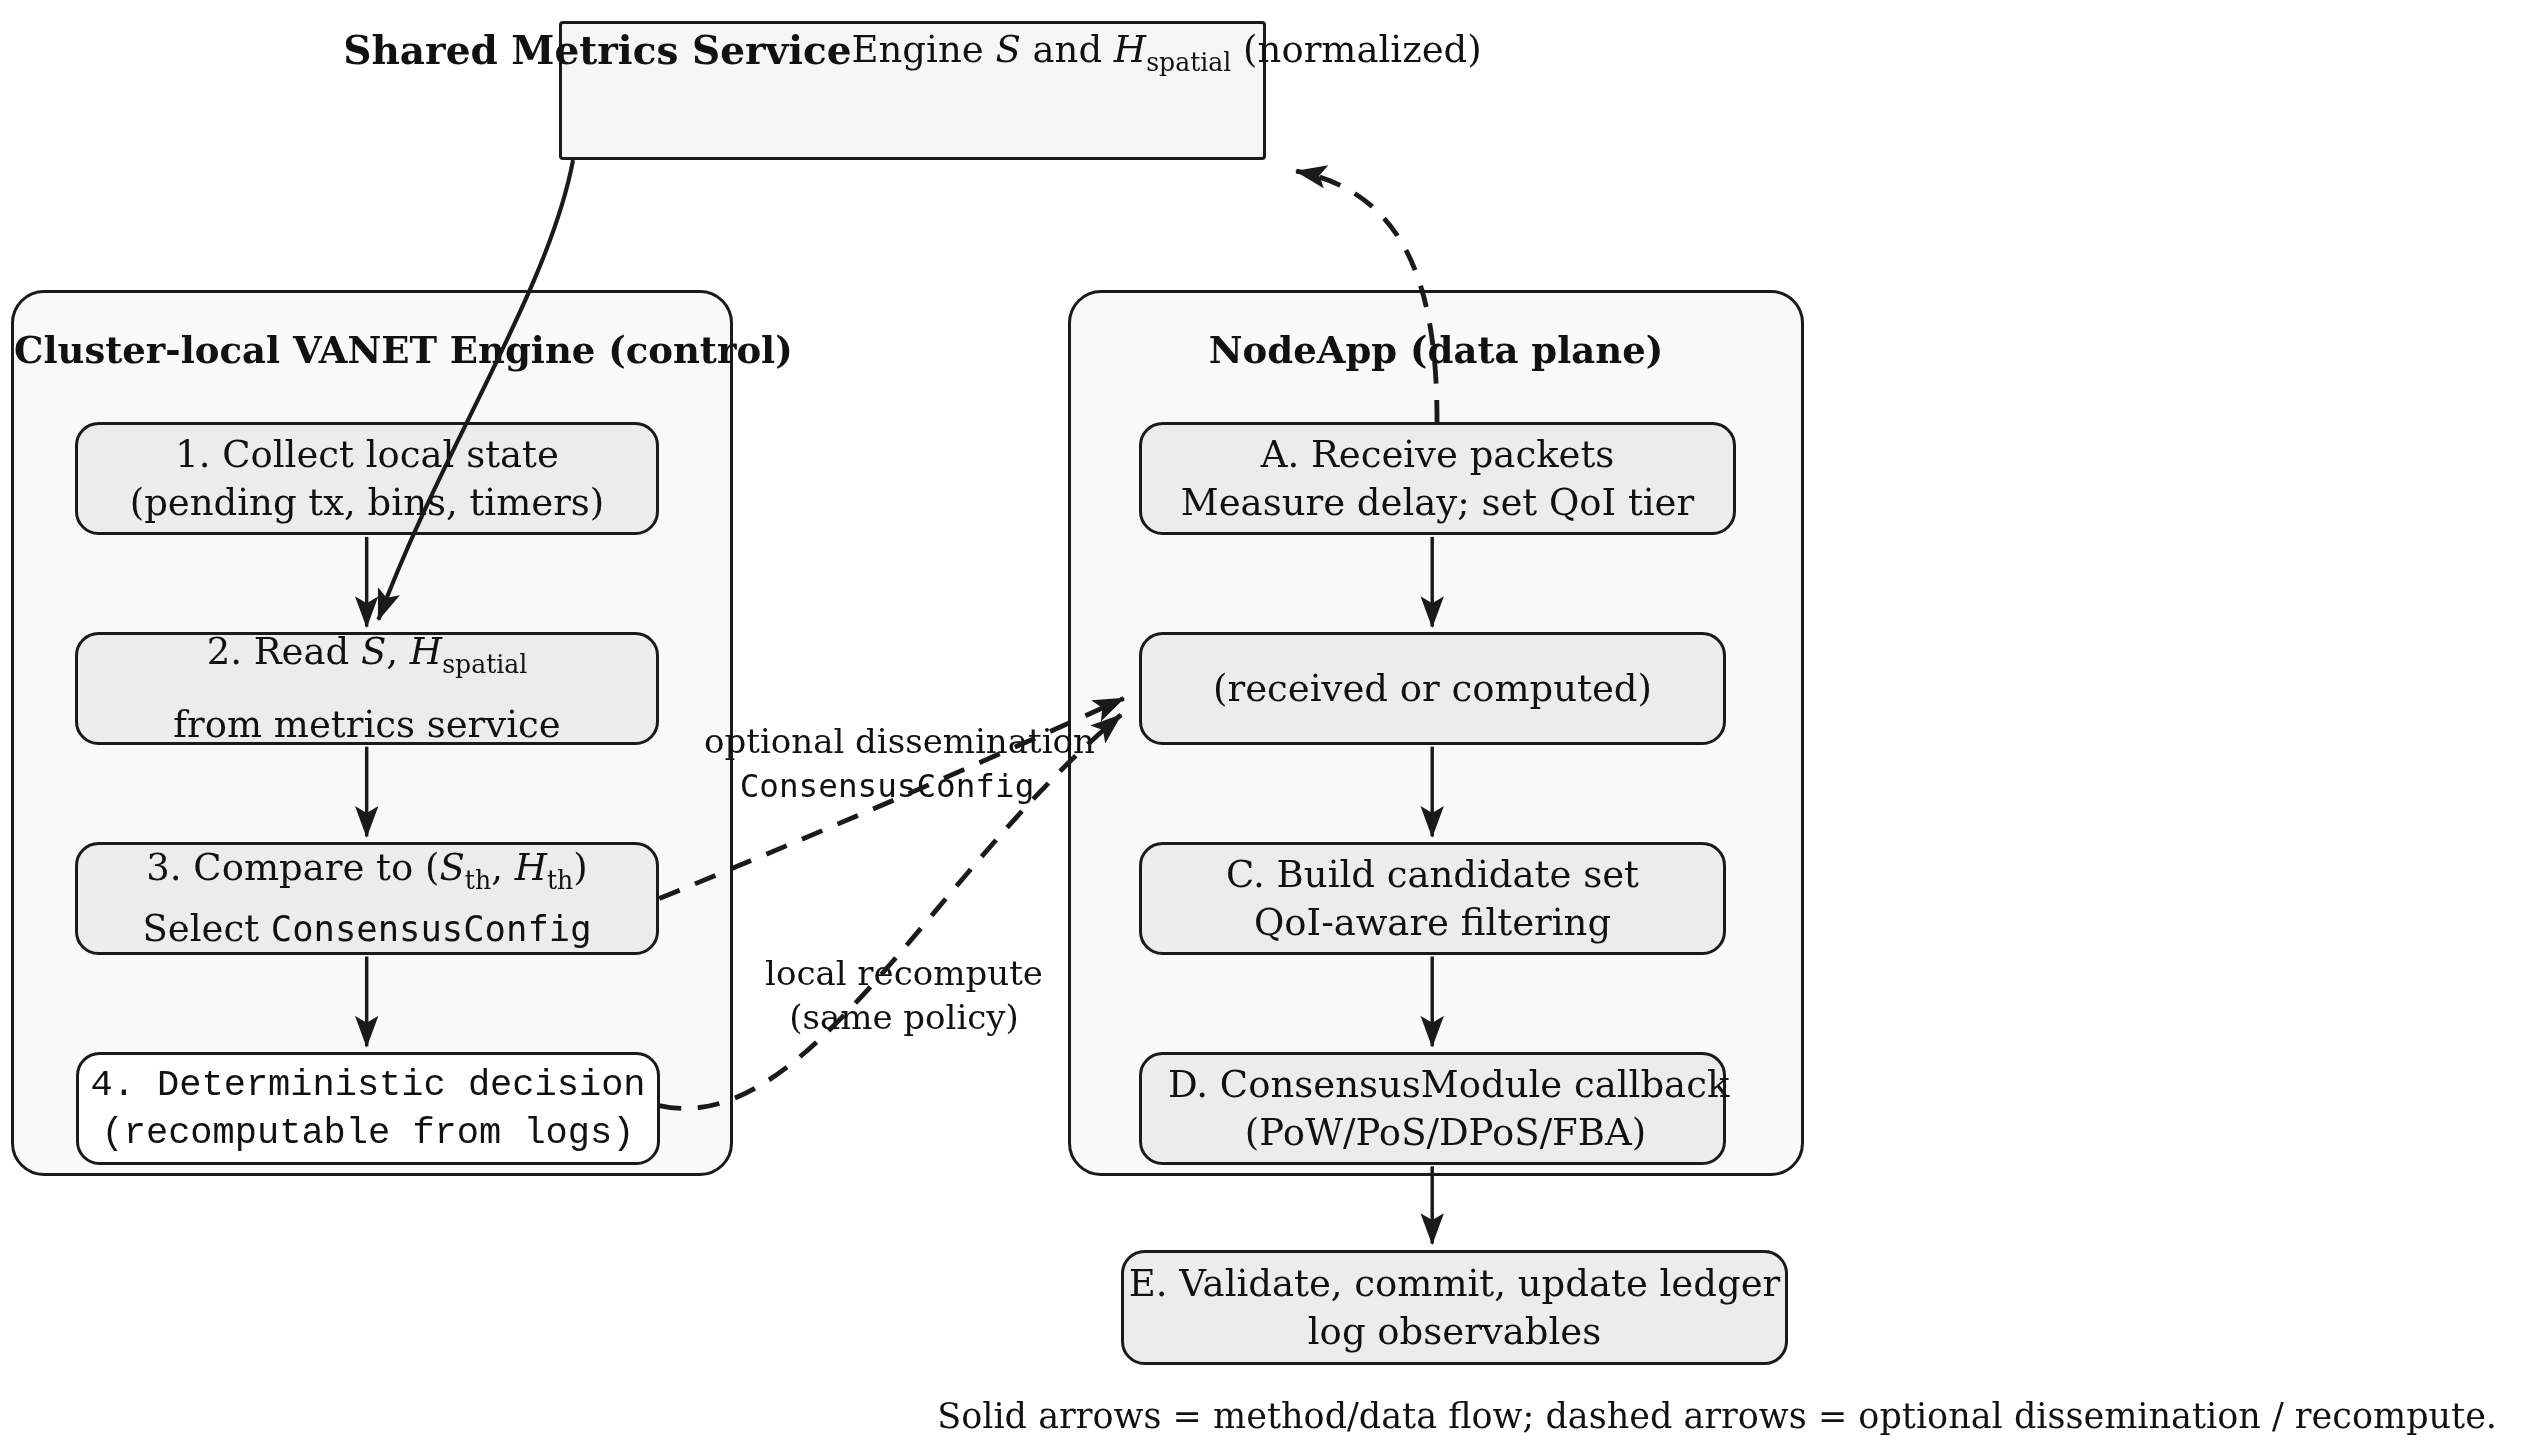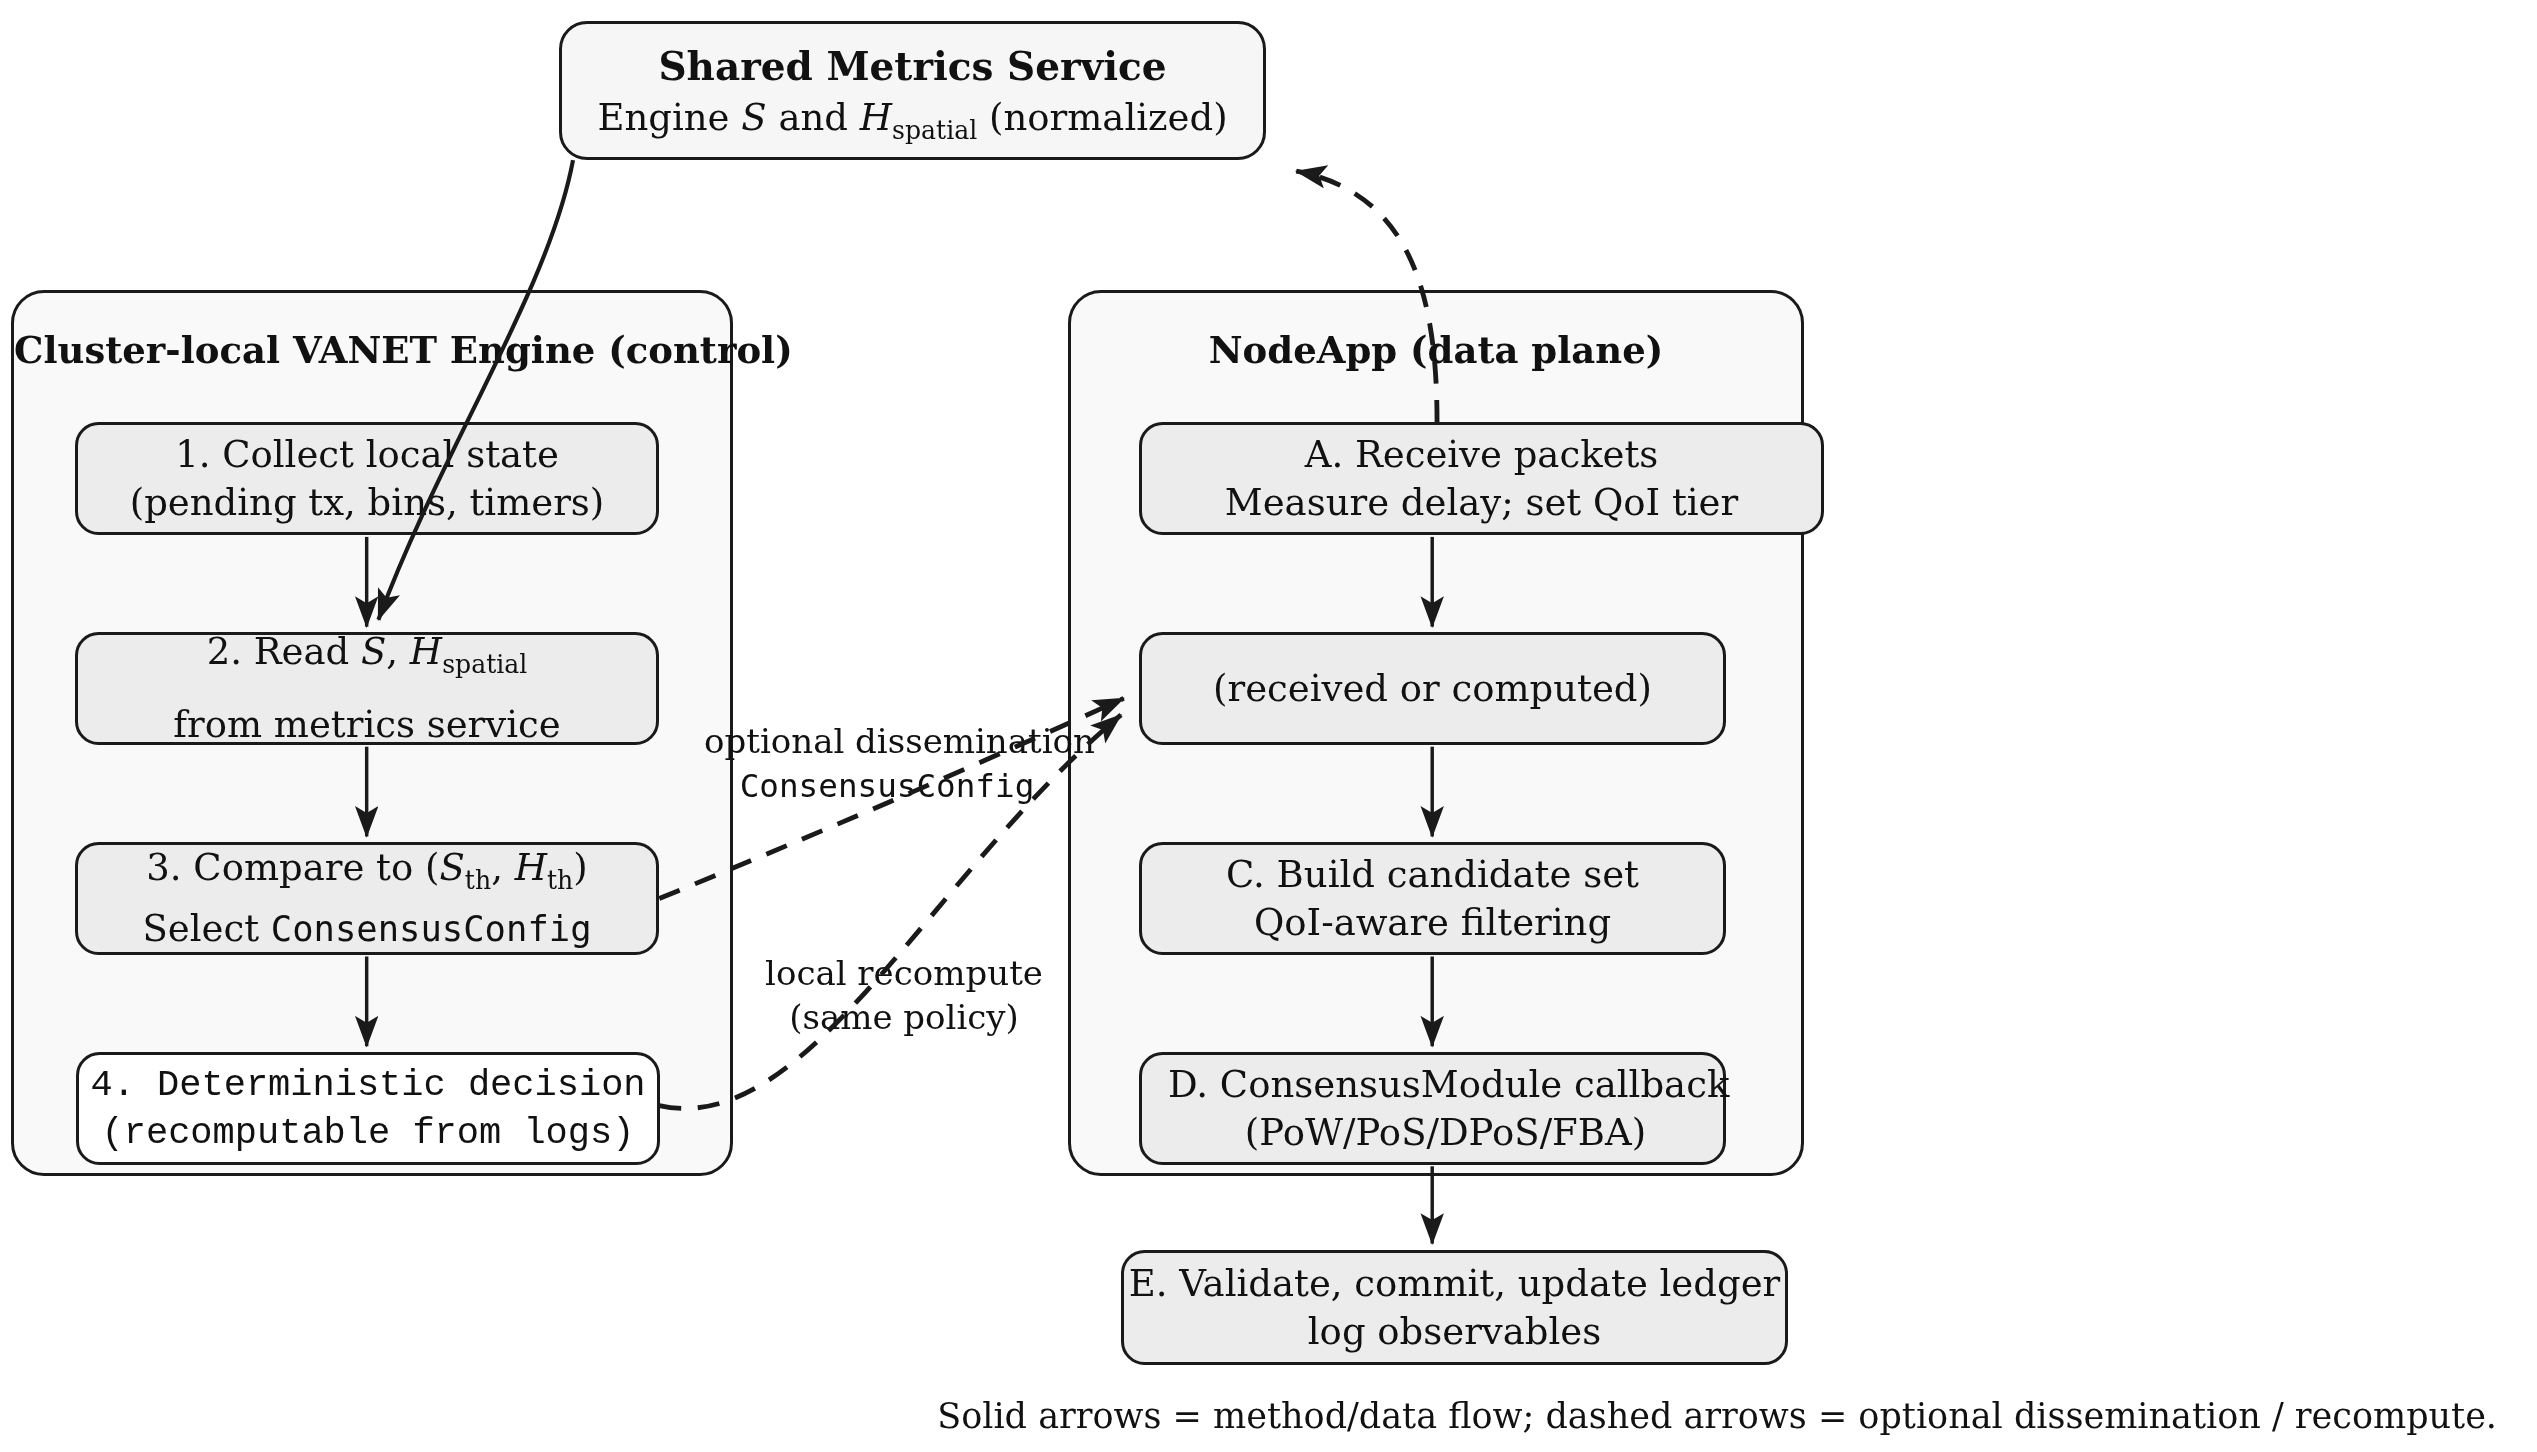--- a/index.html
+++ b/index.html
@@ -19,22 +19,22 @@
   
   .node{
     position:absolute;background:#ececec;border:3.5px solid #1a1a1a;border-radius:23.5px;
     box-sizing:border-box;display:flex;flex-direction:column;justify-content:center;
     text-align:center;z-index:2;
   }
   .node .line{font-size:37px;line-height:48px;white-space:nowrap;}
   .node.white{background:#ffffff;}
   .metrics{
     position:absolute;left:559px;top:21px;width:707px;height:139px;
-    background:#f6f6f6;border:3.5px solid #1a1a1a;border-radius:28px;box-sizing:border-box;
-    display:flex;flex-direction:column;justify-content:flex-end;text-align:center;z-index:2;
+    background:#f6f6f6;border:3.5px solid #1a1a1a;border-radius:4px;box-sizing:border-box;
+    display:flex;justify-content:center;text-align:center;z-index:2;
   }
   .metrics .t{font-weight:bold;font-size:39px;line-height:52px;white-space:nowrap;}
   .metrics .line{font-size:37px;line-height:52px;white-space:nowrap;}
   
   .edge-label{position:absolute;text-align:center;z-index:3;}
   .edge-label .l1{font-size:34px;line-height:44px;white-space:nowrap;}
   .edge-label .l2{font-size:34px;line-height:44px;white-space:nowrap;}
   
   .caption{
     position:absolute;top:1395px;right:41px;font-size:35px;line-height:43px;
@@ -73,21 +73,21 @@
     <div class="line"><span>Select </span><span class="seg-mono">ConsensusConfig</span></div>
   </div>
   <div class="node white" style="left:76px;top:1052px;width:584px;height:113px;font-family:Liberation Mono, monospace;">
     <div class="line">4. Deterministic decision</div>
     <div class="line">(recomputable from logs)</div>
   </div>
 
   <div class="container" style="left:1068px;top:290px;width:736px;height:886px;">
     <div class="ctitle" style="top:33px;">NodeApp (data plane)</div>
   </div>
-  <div class="node" style="left:1139px;top:422px;width:685px;height:113px;">
+  <div class="node" style="left:1139px;top:422px;width:597px;height:113px;">
     <div class="line">A. Receive packets</div>
     <div class="line">Measure delay; set QoI tier</div>
   </div>
   <div class="node" style="left:1139px;top:632px;width:587px;height:113px;">
     <div class="line">(received or computed)</div>
   </div>
   <div class="node" style="left:1139px;top:842px;width:587px;height:113px;">
     <div class="line">C. Build candidate set</div>
     <div class="line">QoI-aware filtering</div>
   </div>

